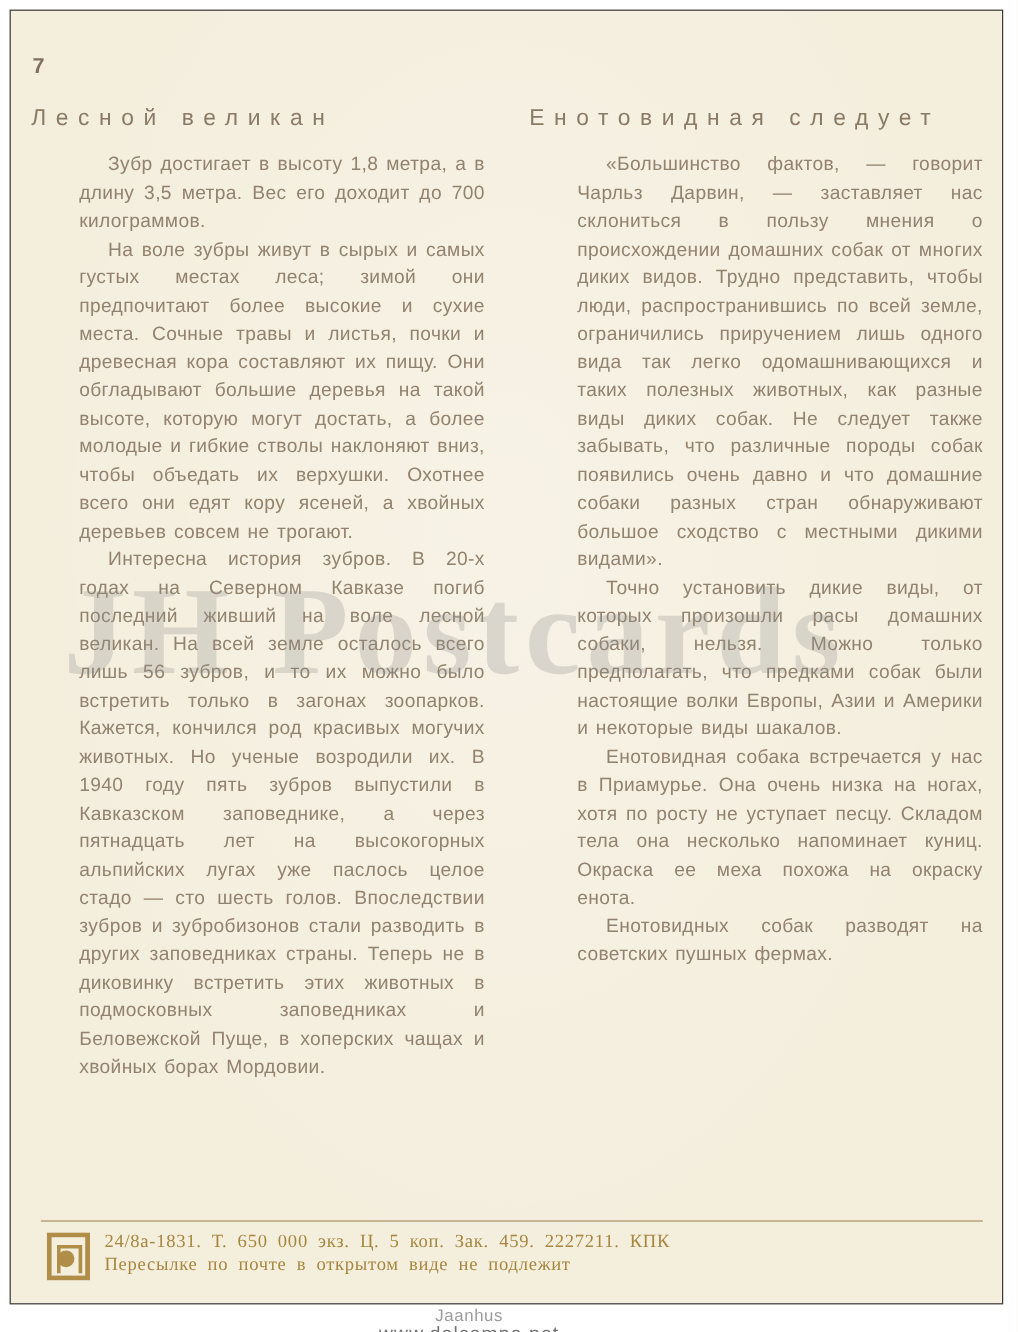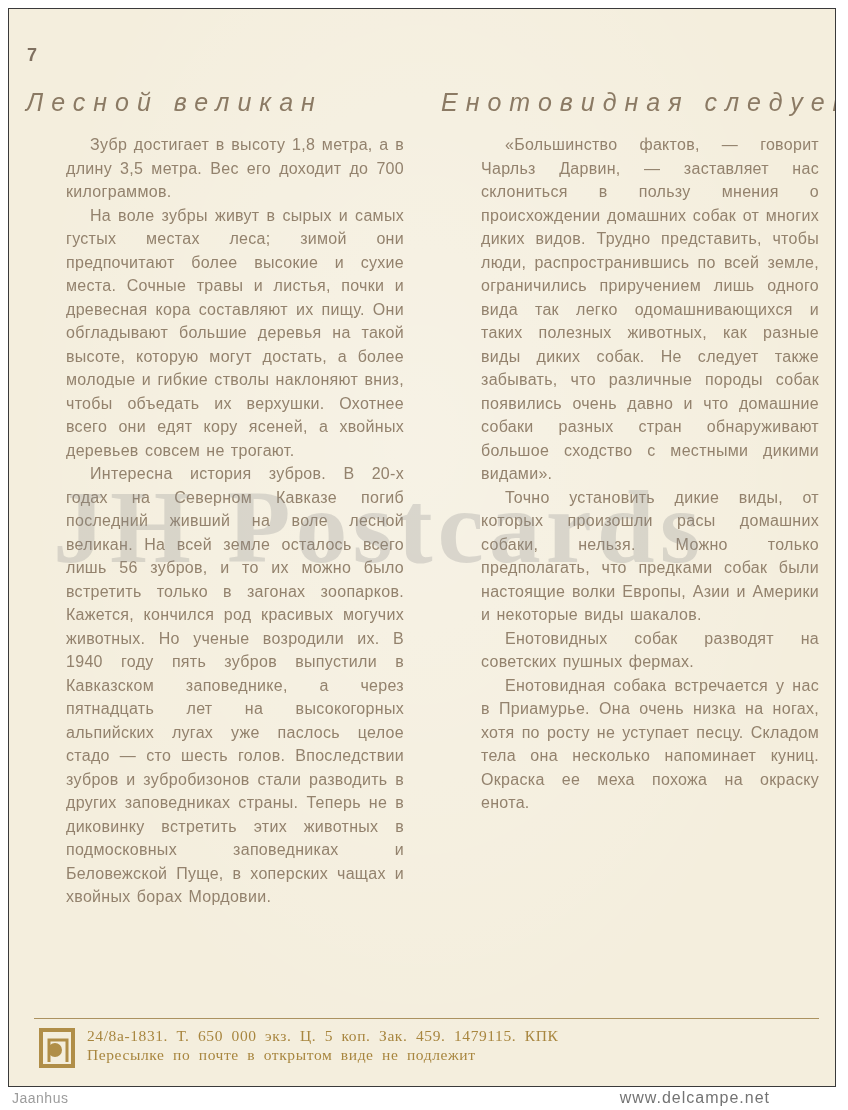--- a/index.html
+++ b/index.html
@@ -23,22 +23,22 @@
     overflow:hidden;
   }
   .inner{ position:relative; padding:36px 16px 0 17px; height:100%; }
   .page-number{
     font-size:18px; font-weight:bold; color:#7f7060; letter-spacing:1px;
     margin-left:1px;
   }
   .cols{ display:flex; gap:37px; margin-top:22px; }
   .col{ flex:1; min-width:0; }
   h2.head{
-    font-size:25px; font-weight:normal; color:var(--heading);
-    letter-spacing:8px; margin-bottom:16px; white-space:nowrap;font-style:italic;
+    font-size:19px; font-weight:normal; color:var(--heading);
+    letter-spacing:8px; margin-bottom:16px; white-space:nowrap;
   }
   .para{
     font-size:16px; line-height:23.5px; color:var(--text);
     text-align:justify; text-indent:24px;
     letter-spacing:.3px; word-spacing:1.5px;margin-left:40px;
   }
   .watermark{
     position:absolute; left:44px; top:458px; width:800px;
     font-family:"Liberation Serif",serif; font-weight:bold;
     font-size:104px; letter-spacing:5px; color:var(--watermark);
@@ -53,20 +53,21 @@
   .imprint-text{
     font-family:"Liberation Serif",serif;
     font-size:15.5px; line-height:19px; color:var(--imprint);
     word-spacing:4px; letter-spacing:.6px;
   }
   .strip{
     position:absolute; left:0; bottom:0; width:788px; height:22px;
     background:var(--frame);
     display:flex; justify-content:space-between; align-items:center;
     padding:0 18px 2px 12px;
+    flex-direction:column;
   }
   .seller{ font-size:14px; color:var(--label); letter-spacing:.5px; }
   .site{ font-size:16px; color:#737373; letter-spacing:1px; }
 </style>
 </head>
 <body>
 
 <div class="scan">
   <div class="inner">
 
@@ -79,40 +80,40 @@
             <p class="para">Зубр достигает в высоту 1,8 метра, а в длину 3,5 метра. Вес его доходит до 700 килограммов.</p>
             <p class="para">На воле зубры живут в сырых и самых густых местах леса; зимой они предпочитают более высокие и сухие места. Сочные травы и листья, почки и древесная кора составляют их пищу. Они обгладывают большие деревья на такой высоте, которую могут достать, а более молодые и гибкие стволы наклоняют вниз, чтобы объедать их верхушки. Охотнее всего они едят кору ясеней, а хвойных деревьев совсем не трогают.</p>
             <p class="para">Интересна история зубров. В 20-х годах на Северном Кавказе погиб последний живший на воле лесной великан. На всей земле осталось всего лишь 56 зубров, и то их можно было встретить только в загонах зоопарков. Кажется, кончился род красивых могучих животных. Но ученые возродили их. В 1940 году пять зубров выпустили в Кавказском заповеднике, а через пятнадцать лет на высокогорных альпийских лугах уже паслось целое стадо — сто шесть голов. Впоследствии зубров и зубробизонов стали разводить в других заповедниках страны. Теперь не в диковинку встретить этих животных в подмосковных заповедниках и Беловежской Пуще, в хоперских чащах и хвойных борах Мордовии.</p>
           </div>
       </div>
       <div class="col">
         <h2 class="head">Енотовидная следует</h2>
         <div>
             <p class="para">«Большинство фактов, — говорит Чарльз Дарвин, — заставляет нас склониться в пользу мнения о происхождении домашних собак от многих диких видов. Трудно представить, чтобы люди, распространившись по всей земле, ограничились приручением лишь одного вида так легко одомашнивающихся и таких полезных животных, как разные виды диких собак. Не следует также забывать, что различные породы собак появились очень давно и что домашние собаки разных стран обнаруживают большое сходство с местными дикими видами».</p>
             <p class="para">Точно установить дикие виды, от которых произошли расы домашних собаки, нельзя. Можно только предполагать, что предками собак были настоящие волки Европы, Азии и Америки и некоторые виды шакалов.</p>
+            <p class="para">Енотовидная собака встречается у нас в Приамурье. Она очень низка на ногах, хотя по росту не уступает песцу. Складом тела она несколько напоминает куниц. Окраска ее меха похожа на окраску енота.</p>
             <p class="para">Енотовидных собак разводят на советских пушных фермах.</p>
-            <p class="para">Енотовидная собака встречается у нас в Приамурье. Она очень низка на ногах, хотя по росту не уступает песцу. Складом тела она несколько напоминает куниц. Окраска ее меха похожа на окраску енота.</p>
           </div>
       </div>
     </div>
 
     <div class="watermark">JH Postcards</div>
 
     <div class="imprint">
       <hr class="imprint-rule">
       <div class="imprint-row">
         <span class="logo">
           <svg width="36" height="40" viewBox="0 0 36 40" aria-hidden="true">
             <rect x="2" y="2" width="32" height="36" fill="none" stroke="#b08e48" stroke-width="4"></rect>
             <path d="M10 34 V12 H28 V34" fill="none" stroke="#b08e48" stroke-width="3"></path>
             <circle cx="16" cy="22" r="7" fill="#b08e48"></circle>
           </svg>
         </span>
         <div class="imprint-text">
-          <div>24/8а-1831. Т. 650 000 экз. Ц. 5 коп. Зак. 459. 1479115. КПК</div>
+          <div>24/8а-1831. Т. 650 000 экз. Ц. 5 коп. Зак. 459. 2227211. КПК</div>
           <div>Пересылке по почте в открытом виде не подлежит</div>
         </div>
       </div>
     </div>
 
   </div>
 </div>
 
 <div class="strip">
   <span class="seller">Jaanhus</span>

